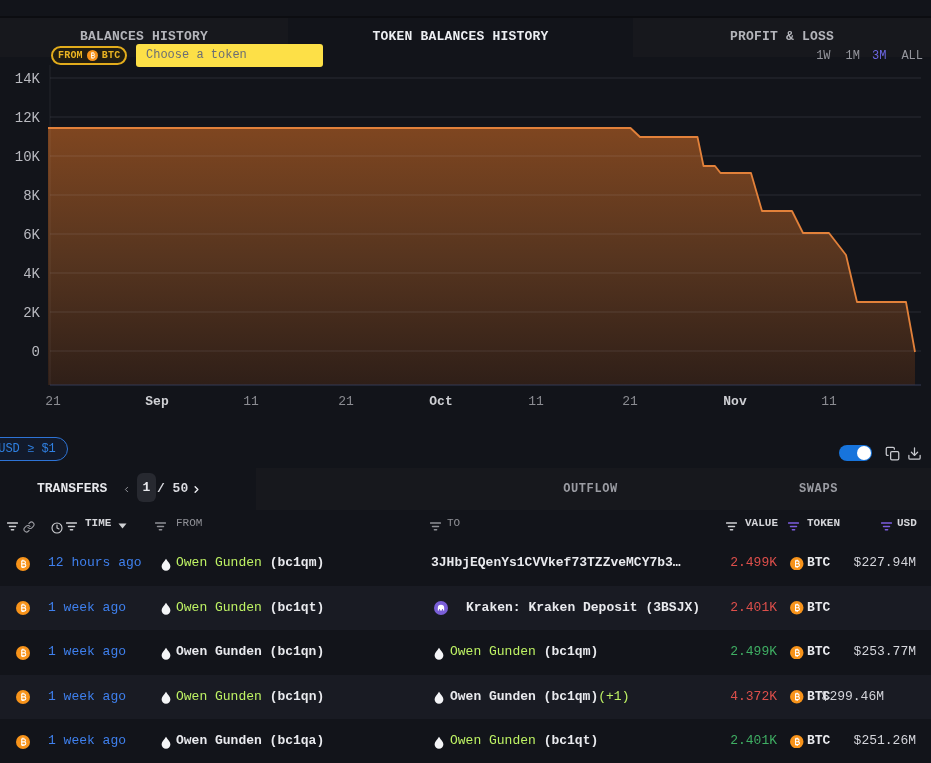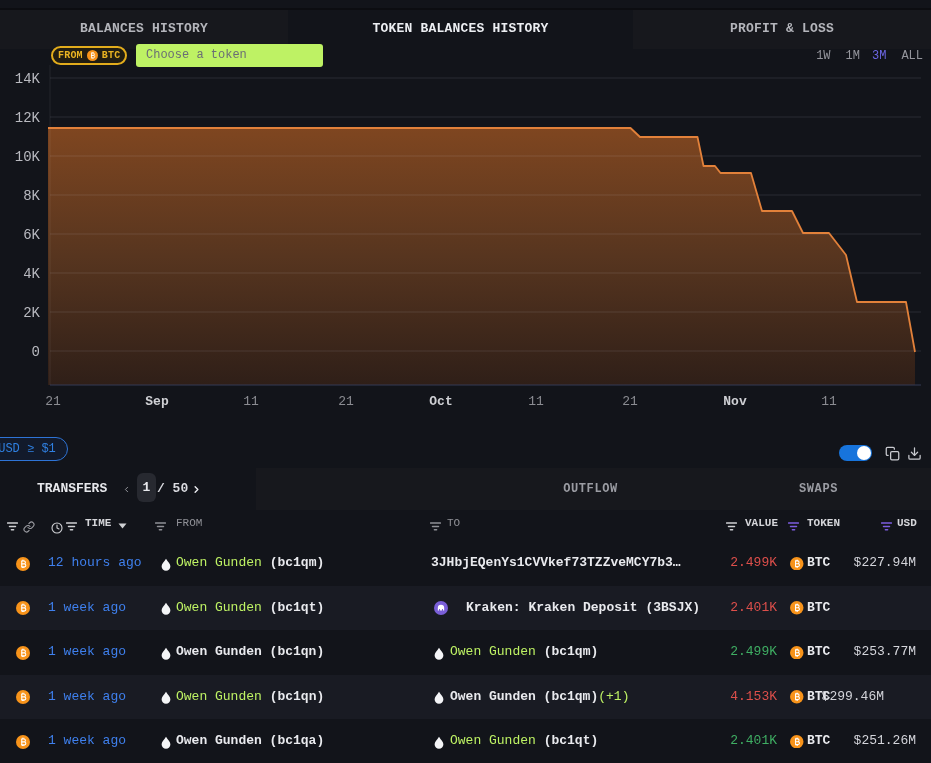--- a/index.html
+++ b/index.html
@@ -1,27 +1,27 @@
 <!DOCTYPE html>
 <html><head>
 <meta charset="utf-8">
 <style>
   * { margin:0; padding:0; box-sizing:border-box; }
   html,body { width:931px; height:763px; overflow:hidden; background:#12141a; font-family:"Liberation Mono", monospace; }
   
-  .tabbar { position:absolute; top:8px; left:0; width:931px; height:41px; }
+  .tabbar { position:absolute; top:16px; left:0; width:931px; height:41px; }
   .tab { position:absolute; top:0; height:41px; display:flex; align-items:center; justify-content:center;
          font-size:13px; letter-spacing:0.2px; color:#b4b5bb; background:#17181d; font-weight:700; }
   .tab.active { background:#12141a; color:#eceef2; }
   
   #chart { position:absolute; top:41px; left:0; width:931px; height:379px; }
   .coinpill { position:absolute; left:51px; top:5px; height:19px; border:2px solid #e2ac1c; border-radius:10px;
               display:flex; align-items:center; padding:0 5px; gap:4px; background:#211d12; }
   .coinpill .c1 { color:#e9b322; font-size:10px; font-weight:700; letter-spacing:0.2px; }
-  .tokinput { position:absolute; left:136px; top:3px; width:187px; height:23px; background:#bef264; border-radius:3px;
+  .tokinput { position:absolute; left:136px; top:3px; width:187px; height:23px; background:#fde047; border-radius:3px;
               color:#6a6d75; font-size:12px; line-height:23px; padding-left:10px; }
   .ranges { position:absolute; top:8px; right:8px; font-size:12px; color:#94959c; letter-spacing:0; }
   .ranges span { margin-left:15px; }
   .ranges .sel { color:#6c66e2;margin-left:12px; }
   
   #filterrow { position:absolute; top:420px; left:0; width:787px; height:48px; }
   .usdpill { position:absolute; left:-14px; top:17px; width:82px; height:24px; border:1.5px solid #2e74d6; border-radius:12px;
              display:flex; align-items:center; justify-content:center; color:#2f80e2; font-size:12px; background:#121a2b; }
   .toggle { position:absolute; left:839px; top:25px; width:33px; height:16px; background:#1774dc; border-radius:8px; }
   .toggle .knob { position:absolute; right:1px; top:1px; width:14px; height:14px; background:#ffffff; border-radius:50%; }
@@ -271,21 +271,21 @@
       </svg>
     <div class="cell blue" style="left:48px;">1 week ago</div>
     <svg class="ic" style="left:159px;top:15.5px;" width="14" height="14" viewBox="0 0 15 15">
         <use href="#dropsym"></use>
       </svg>
     <div class="cell" style="left:176px;"><span class="gray">Owen Gunden </span><span class="white">(bc1qn)</span></div>
     <svg class="ic" style="left:431.5px;top:15.5px;" width="14" height="14" viewBox="0 0 15 15">
         <use href="#dropsym"></use>
       </svg>
     <div class="cell" style="left:450px;"><span class="white">Owen Gunden (bc1qm)</span><span class="gray">(+1)</span></div>
-    <div class="cell red r" style="left:677px; width:100px;">4.153K</div>
+    <div class="cell red r" style="left:677px; width:100px;">4.372K</div>
     <svg class="ic" style="left:790px;top:15.5px;" width="13.5" height="13.5" viewBox="0 0 16 16">
         <use href="#btcsym"></use>
       </svg>
     <div class="cell white" style="left:807px;">BTC</div>
     <div class="cell usd r" style="left:784px; width:100px;">$299.46M</div>
   </div>
   <div class="row">
     <svg class="ic" style="left:15.5px;top:15.5px;" width="14" height="14" viewBox="0 0 16 16">
         <use href="#btcsym"></use>
       </svg>

